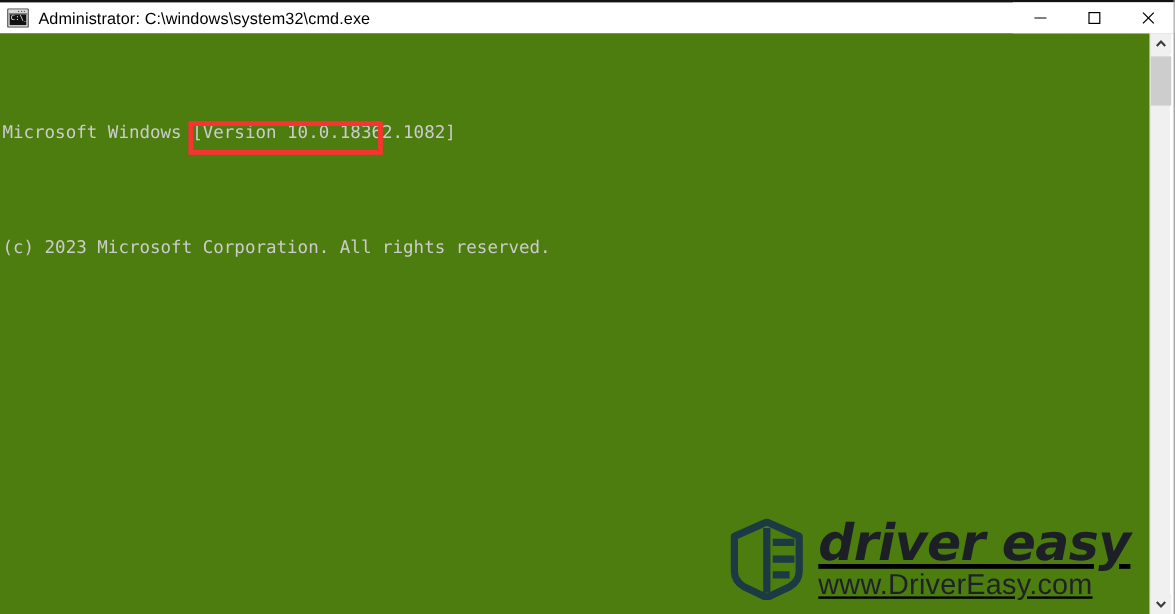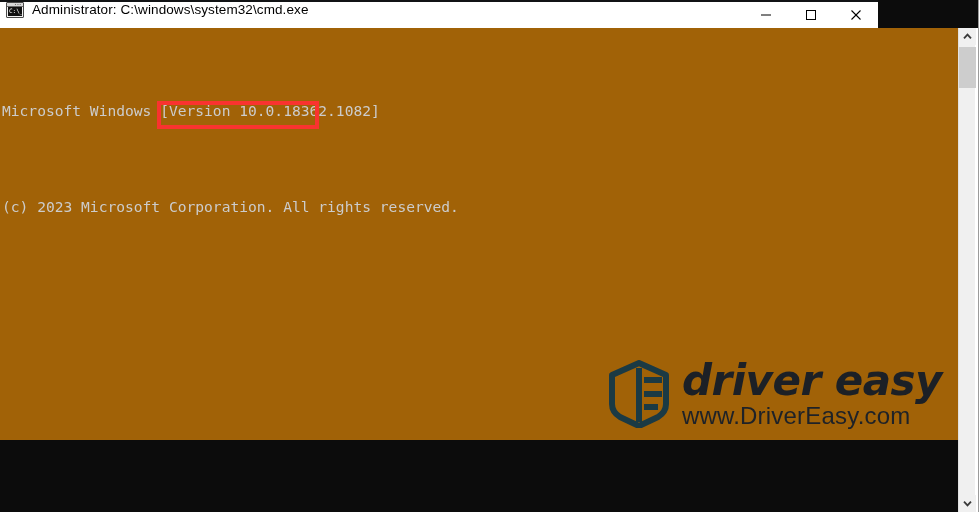--- a/index.html
+++ b/index.html
@@ -18,26 +18,27 @@
     overflow: hidden;
     background: #0c0c0c;
     box-sizing: border-box;
   }
 
   
   .titlebar {
     position: absolute;
     top: 0;
     left: 0;
-    width: 878px;
+    width: 979px;
     height: 28px;
     background: #ffffff;
     border-top: 2px solid #111315;
     box-sizing: border-box;
     display: flex;
+    align-items: center;
   }
 
   .title-icon {
     width: 18px;
     height: 16px;
     margin-left: 6px;
     margin-right: 8px;
     flex: 0 0 auto;
     position: relative;
     background: #f2f2f2;
@@ -96,22 +97,22 @@
     background: #ffffff;
   }
   .win-btn svg { display: block; }
 
   
   .console {
     position: absolute;
     top: 28px;
     left: 0;
     width: 958px;
-    height: 412px;
-    background: #a16207;
+    height: 484px;
+    background: #4d7c0f;
     overflow: hidden;
   }
 
   .console-text {
     position: absolute;
     top: 3px;
     left: 2px;
     font-family: "DejaVu Sans Mono", monospace;
     font-size: 14.6px;
     line-height: 32px;
@@ -149,20 +150,21 @@
     width: 66px;
     height: 68px;
     margin-right: 10px;
     flex: 0 0 auto;
   }
   .wm-textblock {
     display: flex;
     flex-direction: column;
     align-items: flex-start;
     line-height: 1;
+    text-decoration: underline;
   }
   .wm-title {
     font-family: "DejaVu Sans", sans-serif;
     font-style: italic;
     font-weight: bold;
     font-size: 42px;
     color: #1c2026;
     letter-spacing: -0.5px;
     margin-bottom: 2px;
   }

